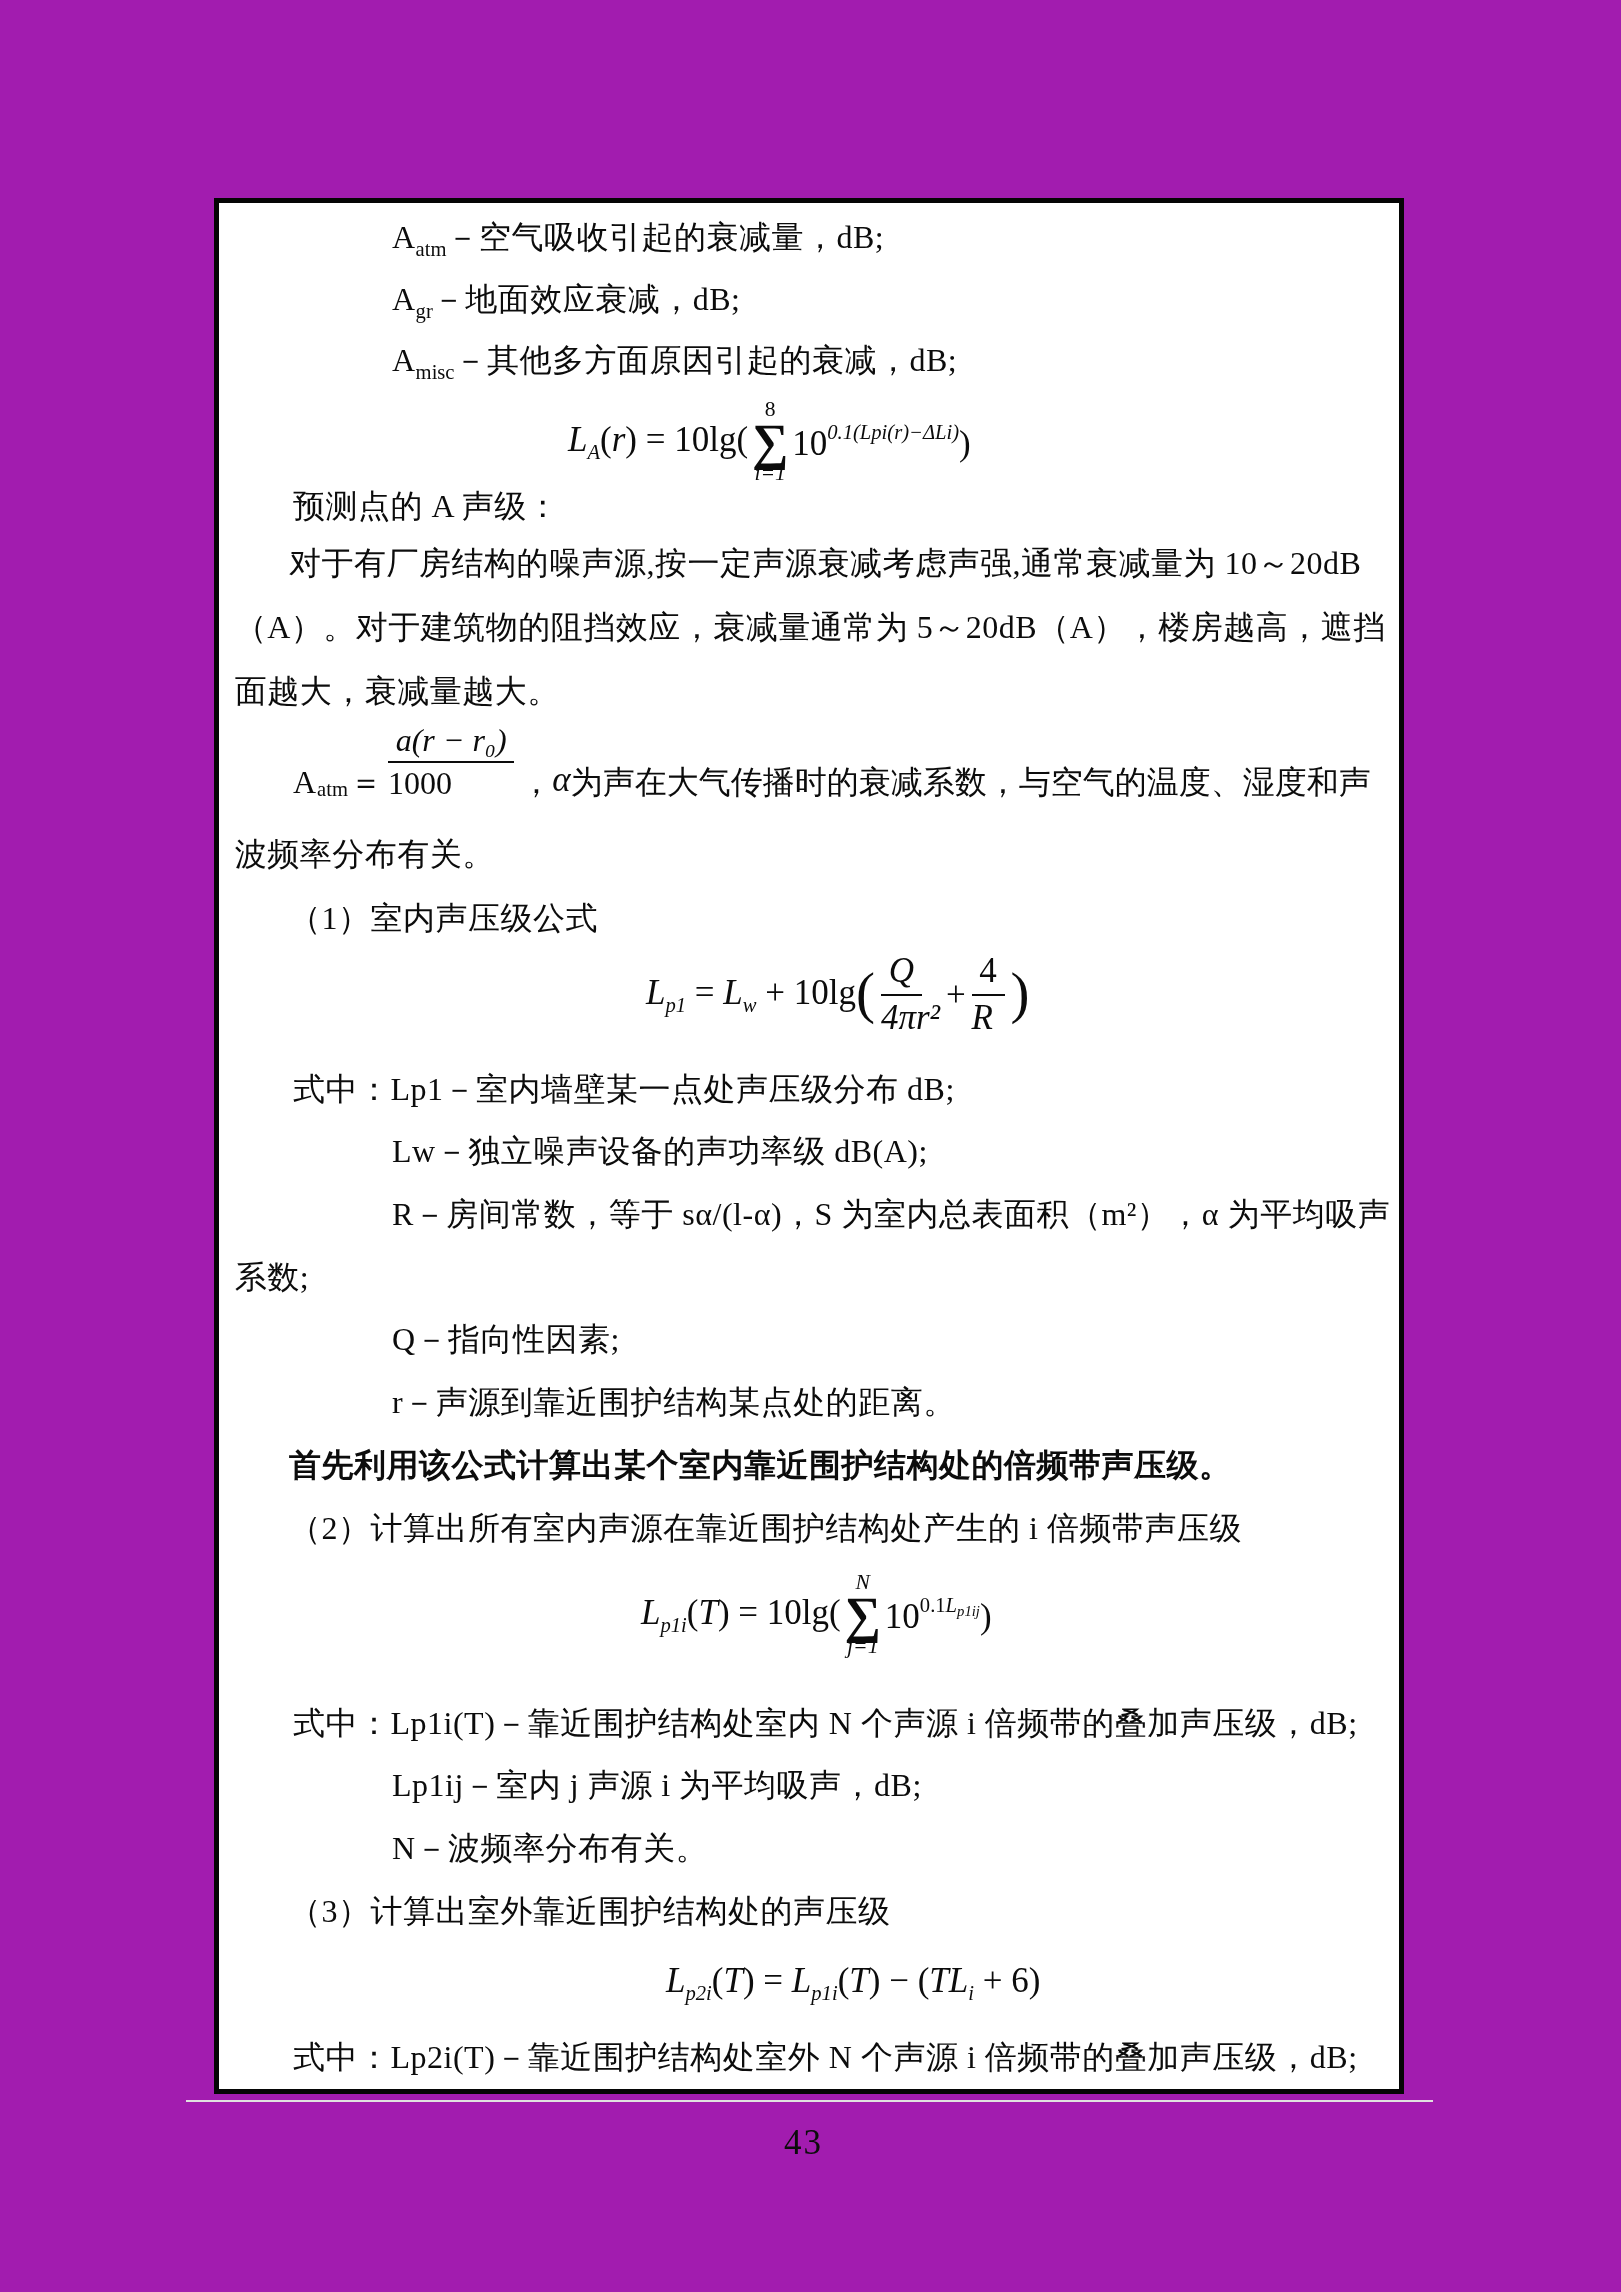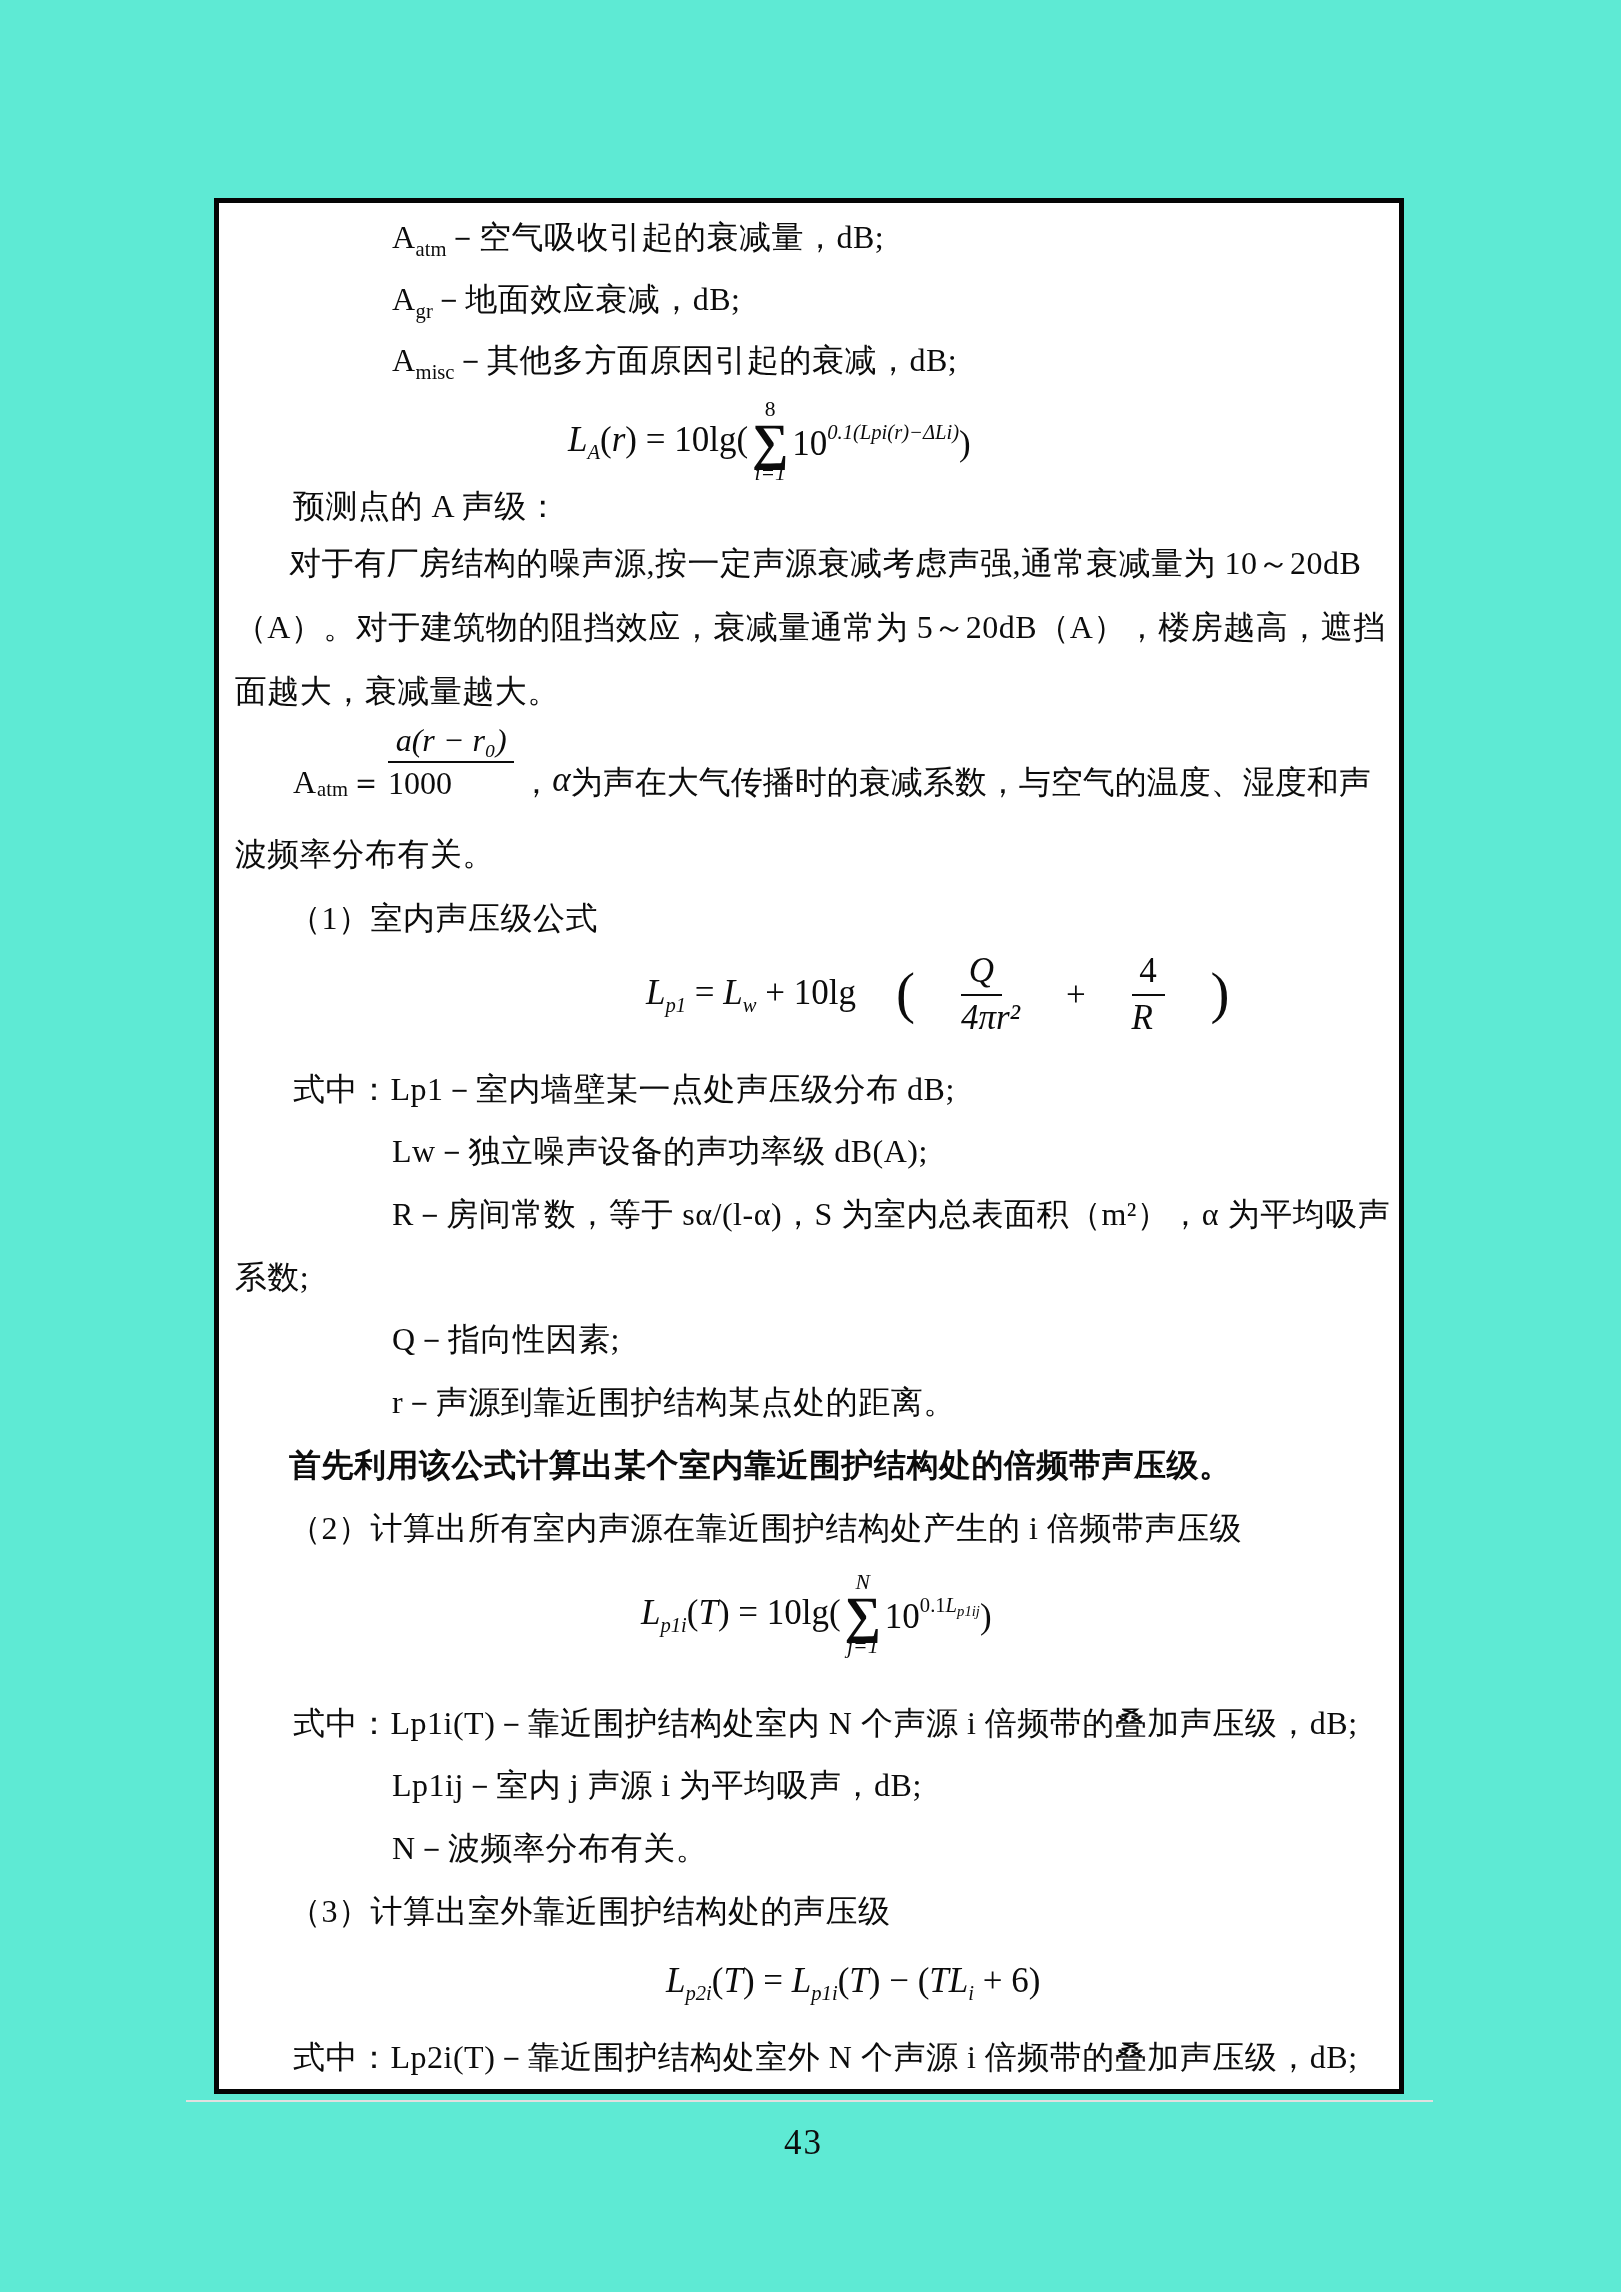--- a/index.html
+++ b/index.html
@@ -1,19 +1,19 @@
 <!DOCTYPE html>
 <html><head>
 <meta charset="utf-8">
 <style>
   html,body{margin:0;padding:0;background:#ffffff;}
   .page{
     position:relative;
     width:1621px;height:2293px;
-    background:#5eead4;
+    background:#a21caf;
     color:#0c0c0c;
     font-family:"Liberation Serif","DejaVu Serif",serif;
     overflow:hidden;
   }
   .box{
     position:absolute;left:214px;top:198px;
     width:1190px;height:1896px;
     border:5.9px solid #050505;
     box-sizing:border-box;
     background:#ffffff;
@@ -97,21 +97,21 @@
         <span class="fd mn">1000</span>
       </span>
       <span>，</span>
       <span class="mi" style="font-size:35px;">α</span>
       <span> 为声在大气传播时的衰减系数，与空气的温度、湿度和声</span>
     </div>
     <div class="line" style="top:632px;left:15.7px;">波频率分布有关。</div>
 
     <div class="line" style="top:696px;left:70px;">（1）室内声压级公式</div>
 
-    <div class="line math frow" style="top:750px;left:427px;gap:40px;">
+    <div class="line math frow" style="top:750px;left:427px;">
       <span class="grp"><span class="mi">L</span><span class="sb mi">p1</span><span class="mn"> = </span><span class="mi">L</span><span class="sb mi">w</span><span class="mn"> + 10lg</span></span>
       <span class="bp mn">(</span>
       <span class="fracstk">
         <span class="fn mi">Q</span>
         <span class="fd mi">4πr²</span>
       </span>
       <span class="mn">+</span>
       <span class="fracstk">
         <span class="fn mn">4</span>
         <span class="fd mi">R</span>

